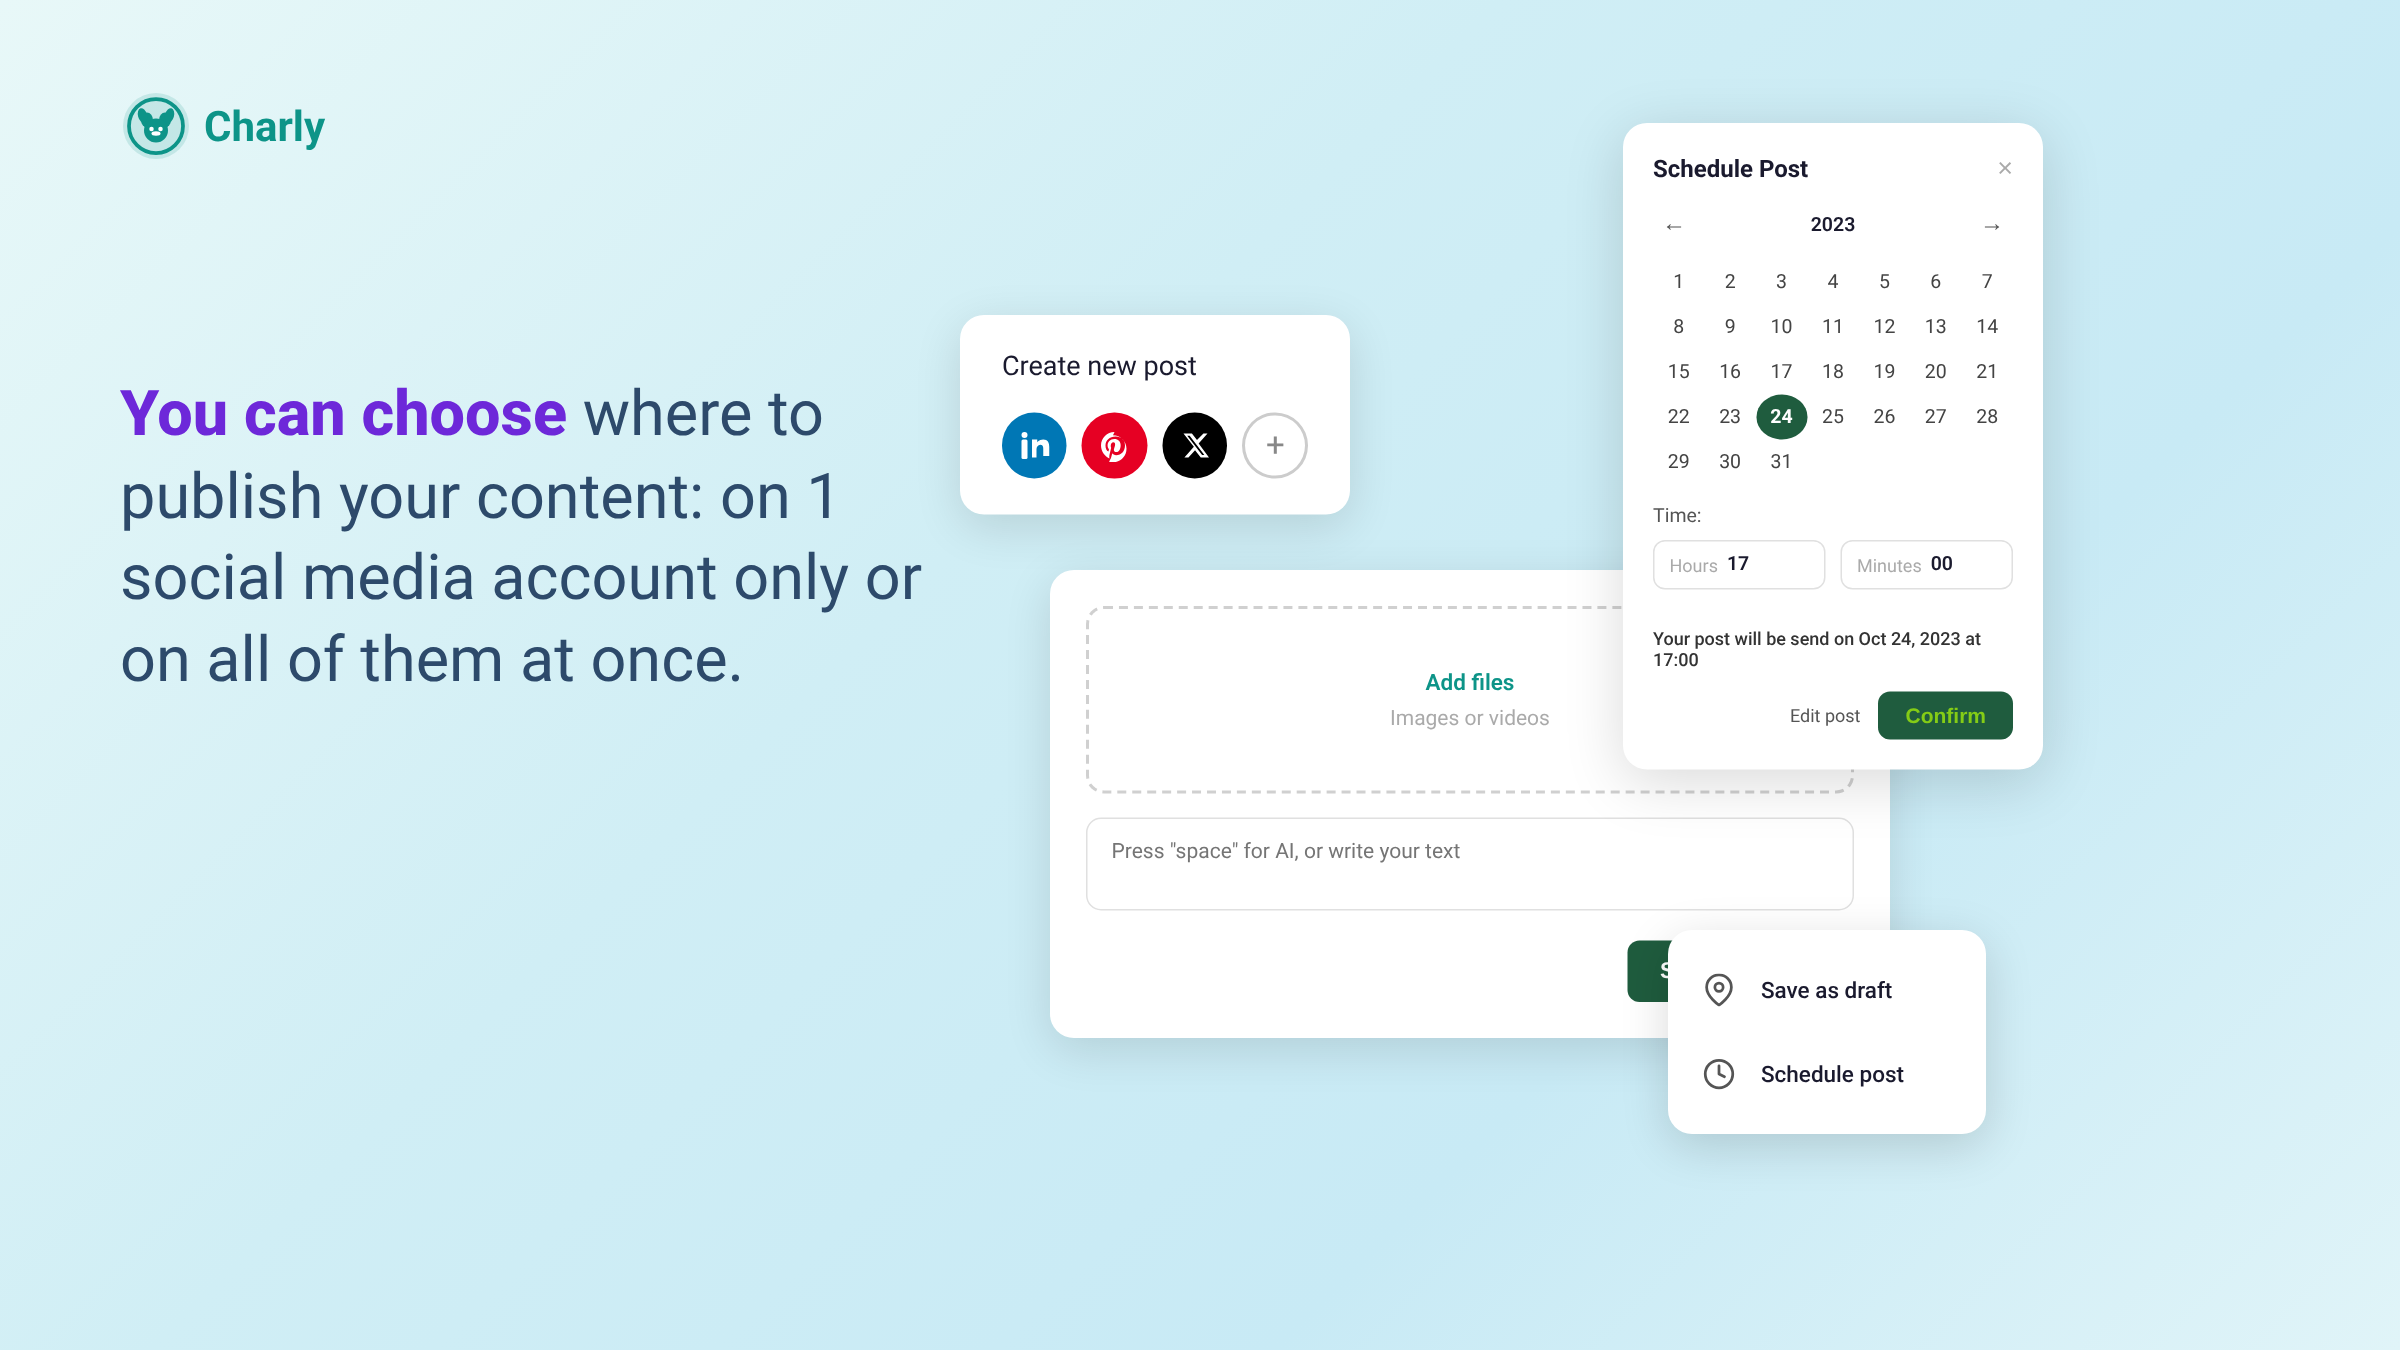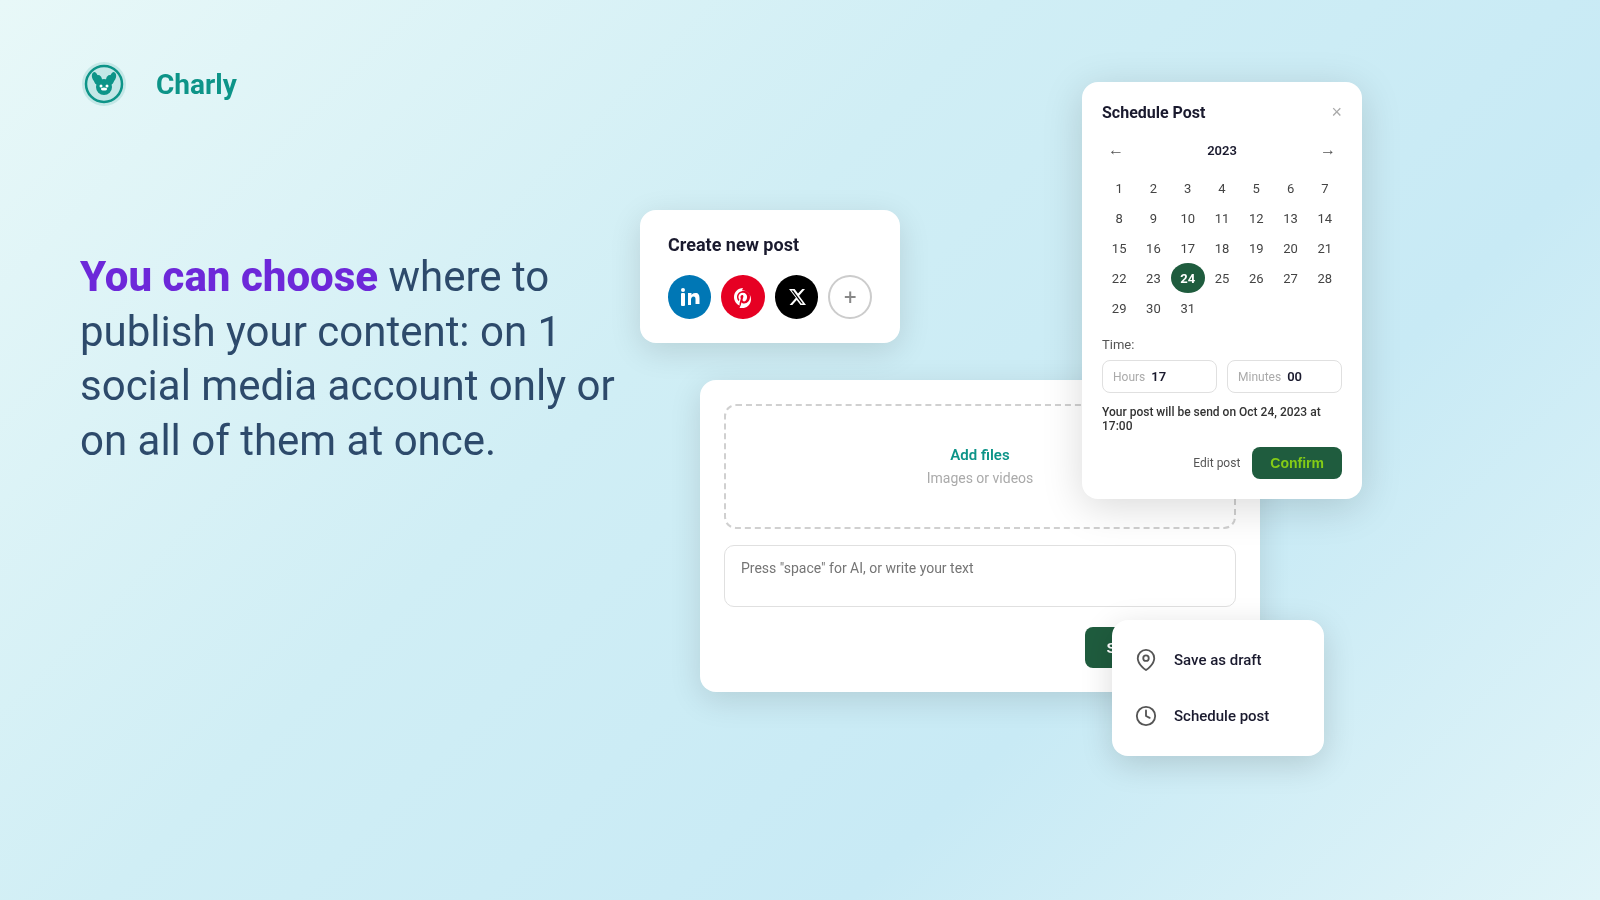--- a/index.html
+++ b/index.html
@@ -13,21 +13,21 @@
       position: relative;
     }
 
     
     .logo-area {
       position: absolute;
       top: 60px;
       left: 80px;
       display: flex;
       align-items: center;
-      gap: 28px;
+      gap: 8px;
     }
 
     .logo-icon {
       width: 48px;
       height: 48px;
     }
 
     .logo-text {
       font-size: 28px;
       font-weight: 700;
@@ -65,21 +65,21 @@
       width: 260px;
       background: white;
       border-radius: 16px;
       padding: 24px 28px;
       box-shadow: 0 8px 32px rgba(0,0,0,0.12);
       z-index: 10;
     }
 
     .create-post-title {
       font-size: 18px;
-      font-weight: 700;
+      font-weight: 400;
       color: #1a1a2e;
       margin-bottom: 20px;
     }
 
     .social-icons-row {
       display: flex;
       align-items: center;
       gap: 10px;
     }
 
@@ -298,21 +298,21 @@
     }
 
     .time-input-val {
       font-weight: 600;
       color: #1a1a2e;
     }
 
     .schedule-info {
       font-size: 12px;
       color: #333;
-      margin-top: 12px;
+      margin-top: 26px;
       font-weight: 500;
     }
 
     .modal-actions {
       display: flex;
       align-items: center;
       justify-content: flex-end;
       gap: 12px;
       margin-top: 14px;
     }

